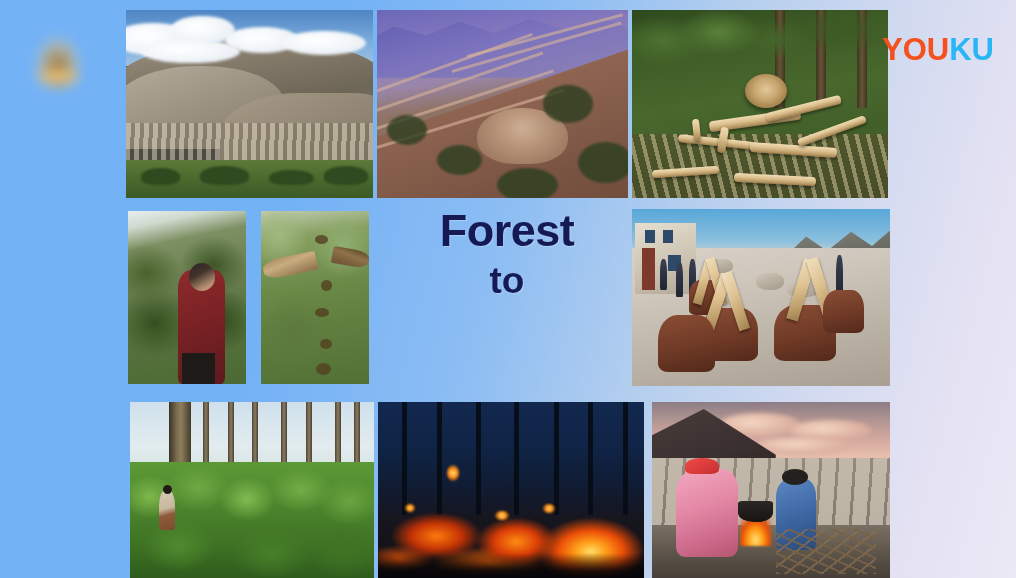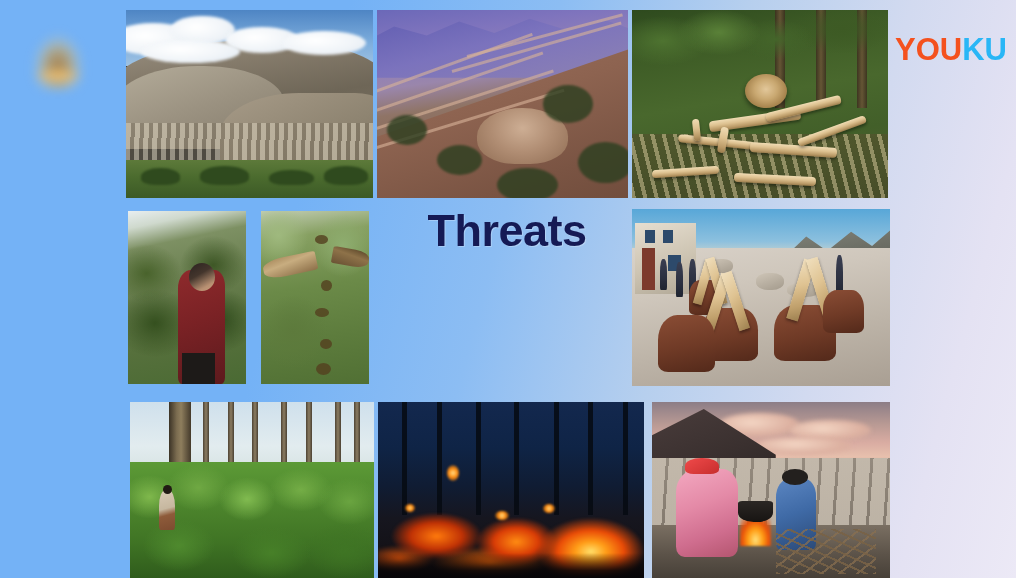--- a/index.html
+++ b/index.html
@@ -40,21 +40,21 @@
     width: 44px; height: 12px;
     border-radius: 50%;
     background: radial-gradient(ellipse at 50% 40%,
        rgba(255,206,120,0.95) 0%, rgba(248,190,96,0.55) 55%, rgba(250,200,120,0) 100%);
     filter: blur(2.5px);
   }
 
   
   #youku {
     position: absolute;
-    right: 9px; top: 34px;
+    right: 22px; top: 34px;
     font-size: 31px;
     font-weight: bold;
     letter-spacing: 0px;
     line-height: 1;
     filter: blur(0.45px);
     white-space: nowrap;
   }
   #youku .y1 { color: #f4511e; }
   #youku .y2 { color: #29b6f6; }
 
@@ -619,20 +619,21 @@
       <div class="blueHead"></div>
       <div class="pinkPerson"></div>
       <div class="cap"></div>
       <div class="flame"></div>
       <div class="pot"></div>
       <div class="sticks"></div>
     </div>
   </div>
 
   <div id="title">
-    <span class="l1">Threats</span>
+    <span class="l1">Forest</span>
+    <span class="l2">to</span>
   </div>
 
   <div id="youku">
     <span class="y1">YOU</span><span class="y2">KU</span>
   </div>
 
 </div>
 
 </body></html>

